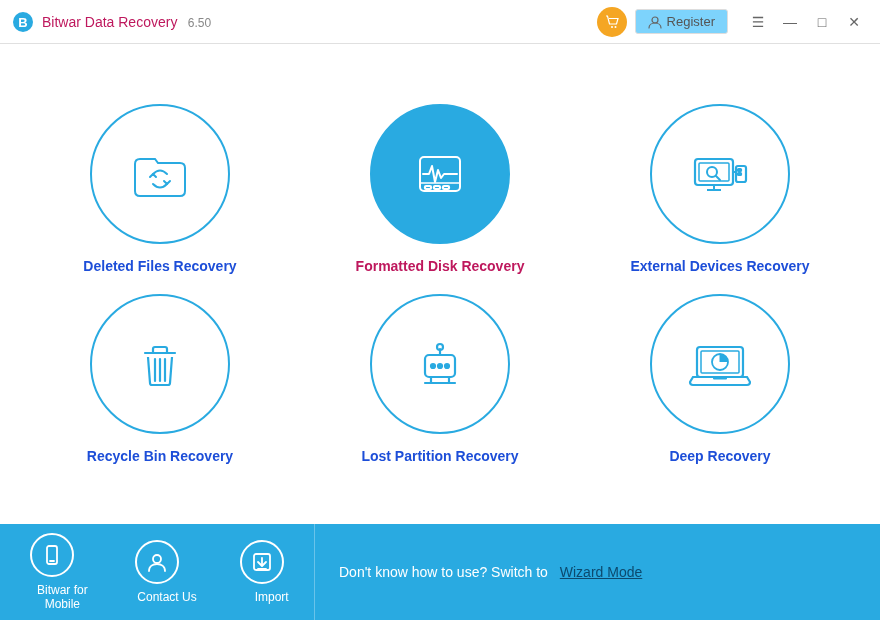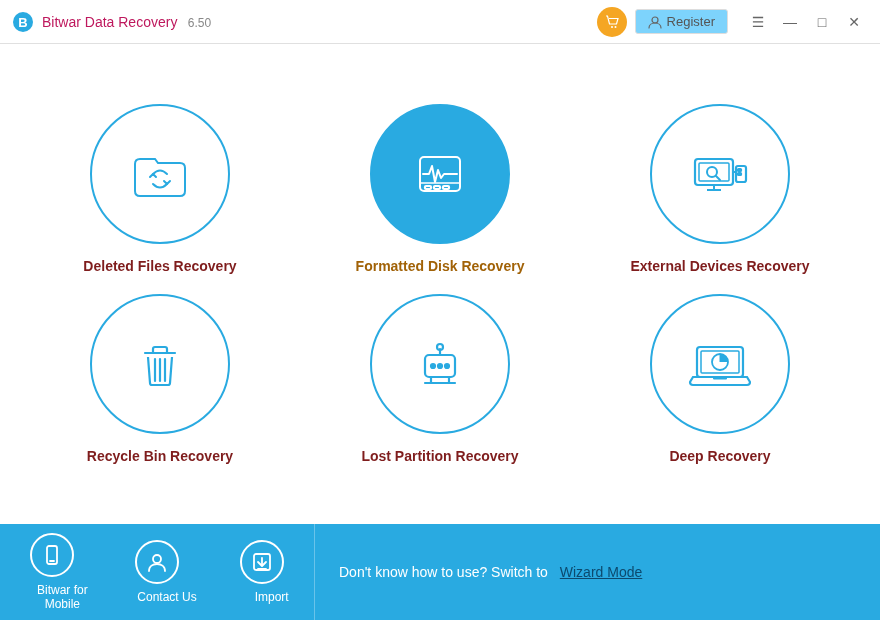--- a/index.html
+++ b/index.html
@@ -108,21 +108,21 @@
       background: #29aae1;
     }
     .circle-icon svg {
       width: 70px;
       height: 70px;
     }
 
     .recovery-label {
       font-size: 14px;
       font-weight: 600;
-      color: #7f1d1d;
+      color: #1d4ed8;
       text-align: center;
     }
     .recovery-item.active .recovery-label {
       color: #29aae1;
     }
 
     
     #bottom-bar {
       background: #29aae1;
       height: 96px;
@@ -247,21 +247,21 @@
           <rect x="15" y="18" width="40" height="34" rx="4" stroke-width="2"></rect>
 
           <polyline points="18,35 24,35 27,27 30,43 33,31 36,39 39,35 52,35" stroke-width="2" stroke-linecap="round" stroke-linejoin="round"></polyline>
 
           <line x1="15" y1="44" x2="55" y2="44" stroke-width="1.5"></line>
           <rect x="20" y="47" width="6" height="3" rx="1"></rect>
           <rect x="29" y="47" width="6" height="3" rx="1"></rect>
           <rect x="38" y="47" width="6" height="3" rx="1"></rect>
         </svg>
       </div>
-      <span class="recovery-label" style="color:#a16207;">Formatted Disk Recovery</span>
+      <span class="recovery-label" style="color:#be185d;">Formatted Disk Recovery</span>
     </div>
 
     <div class="recovery-item">
       <div class="circle-icon">
         <svg viewBox="0 0 70 70" fill="none" stroke="#29aae1" stroke-width="2.2">
 
           <rect x="10" y="20" width="38" height="26" rx="3"></rect>
 
           <rect x="14" y="24" width="30" height="18" rx="1" stroke-width="1.5"></rect>
 

